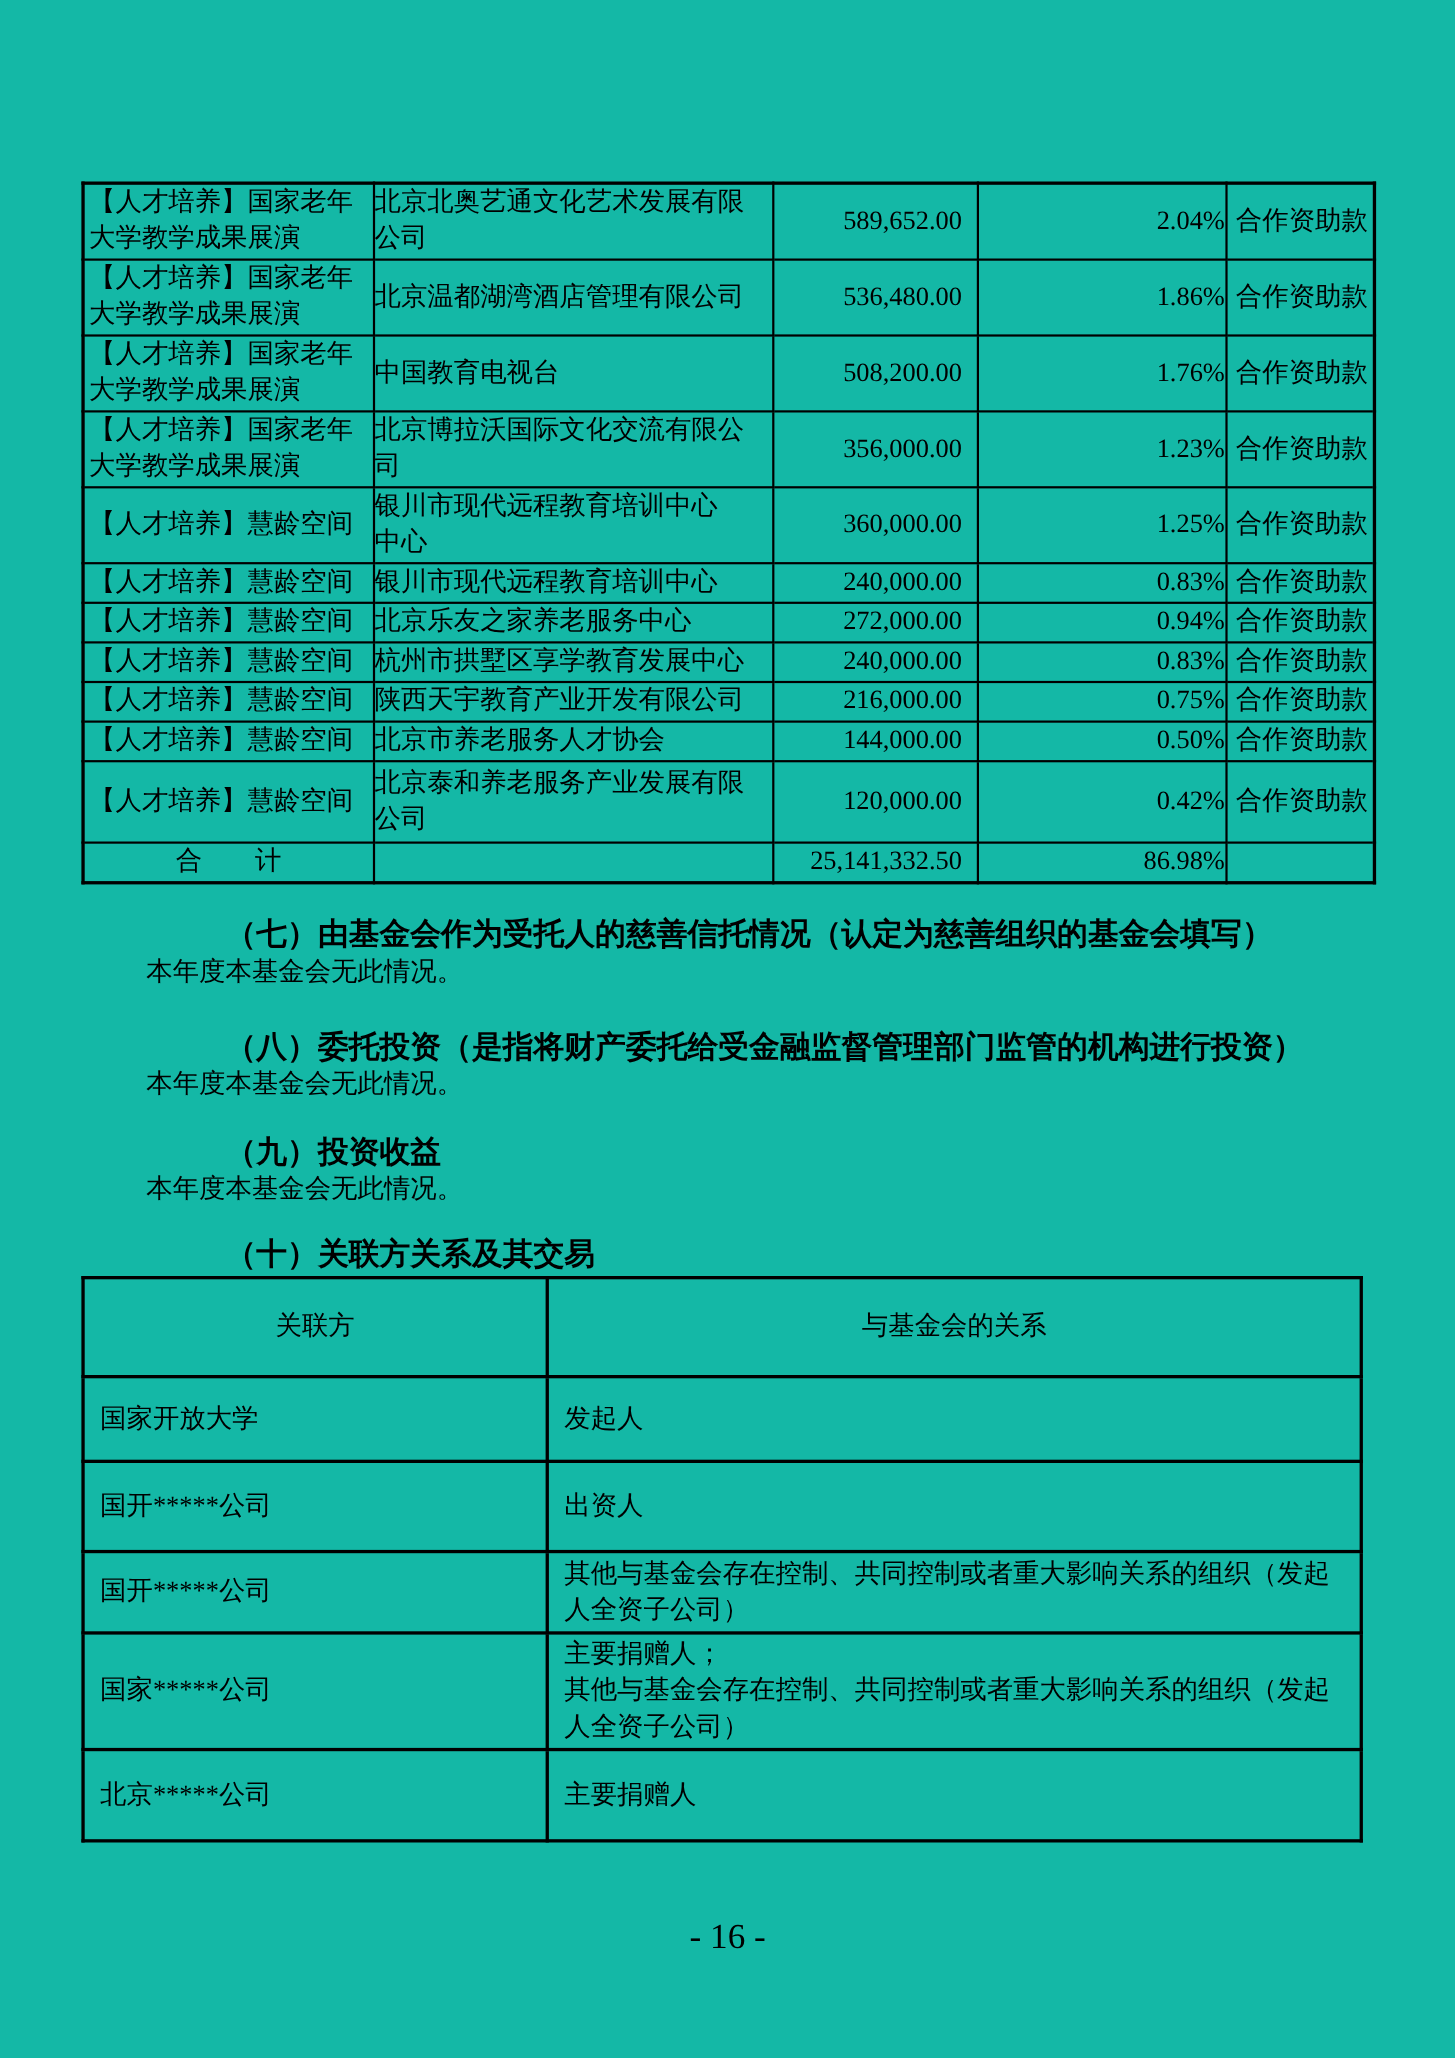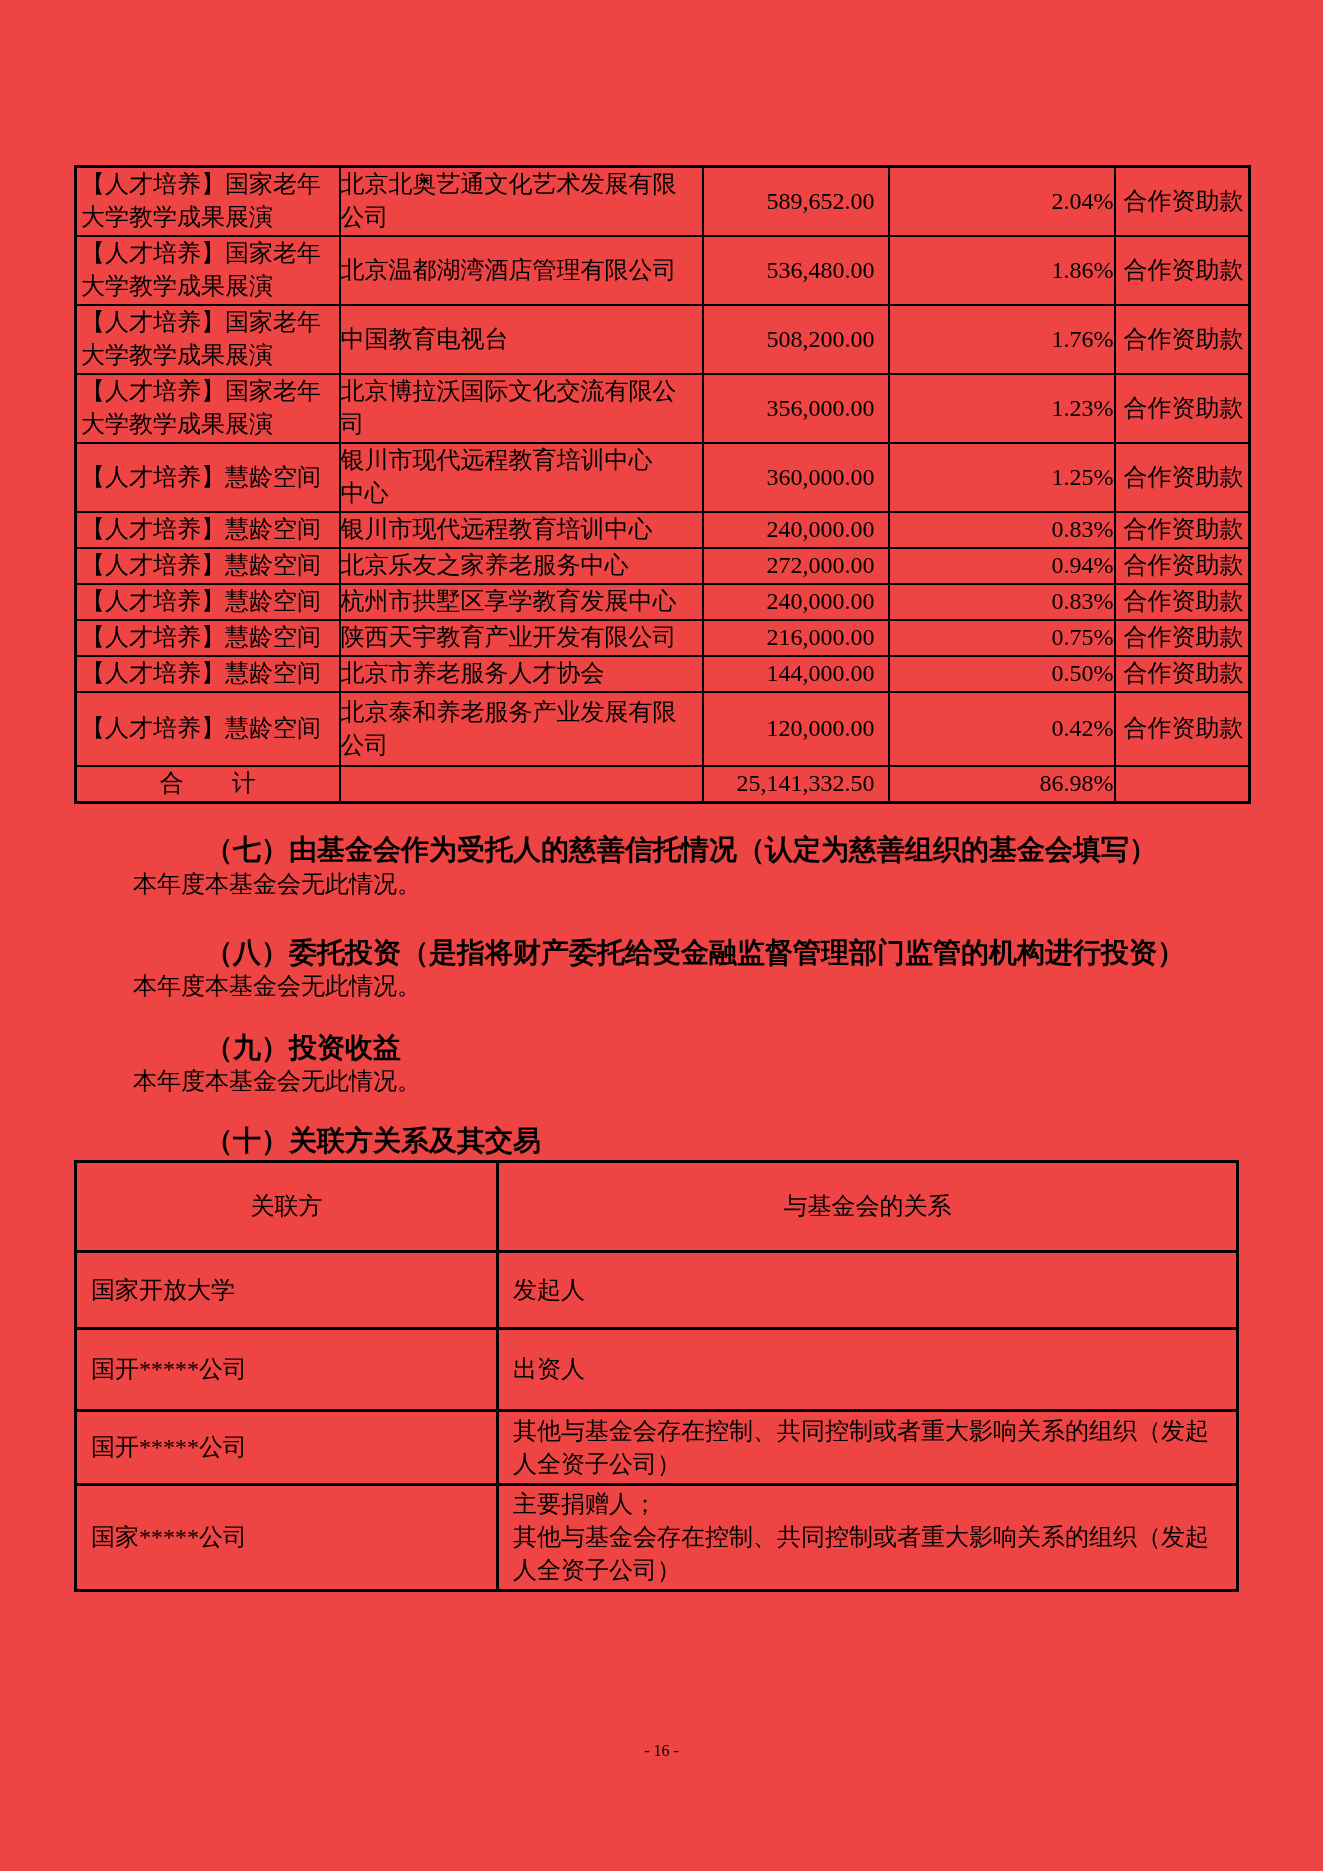--- a/index.html
+++ b/index.html
@@ -1,20 +1,20 @@
 <!DOCTYPE html>
 <html><head>
 <meta charset="utf-8">
 <style>
   html,body{margin:0;padding:0;background:#888;}
   .page{
     position:relative;
     width:1323px;height:1871px;
     margin:0 auto;
-    background:#ef4444;
+    background:#14b8a6;
     font-family:"Liberation Serif","DejaVu Serif",serif;
     color:#000;
   }
   
   .tbl{
     border-collapse:collapse;
     table-layout:fixed;
     position:absolute;
   }
   .tbl td,.tbl th{
@@ -56,21 +56,21 @@
   #t2 .p1{padding-left:14px;}
   #t2 .p2{padding-left:14px;padding-right:10px;}
   #t2-body tr:nth-child(1){height:77px;}
   #t2-body tr:nth-child(2){height:82px;}
   #t2-body tr:nth-child(3){height:74px;}
   #t2-body tr:nth-child(4){height:106px;}
   #t2-body tr:nth-child(5){height:83px;}
   
   .footer{
     position:absolute;top:1742px;left:0;width:100%;
-    text-align:center;font-size:16px;
+    text-align:center;font-size:32px;
   }
 </style>
 </head>
 <body>
 
 <div class="page">
 
   <table class="tbl" id="t1">
     <colgroup>
       <col style="width:264px">
@@ -212,18 +212,22 @@
           <td class="p1">国开*****公司</td>
           <td class="p2">其他与基金会存在控制、共同控制或者重大影响关系的组织（发起
 人全资子公司）</td>
         </tr>
         <tr>
           <td class="p1">国家*****公司</td>
           <td class="p2">主要捐赠人；
 其他与基金会存在控制、共同控制或者重大影响关系的组织（发起
 人全资子公司）</td>
         </tr>
+        <tr>
+          <td class="p1">北京*****公司</td>
+          <td class="p2">主要捐赠人</td>
+        </tr>
       </tbody>
   </table>
 
   <div class="footer">- 16 -</div>
 
 </div>
 
 </body></html>

